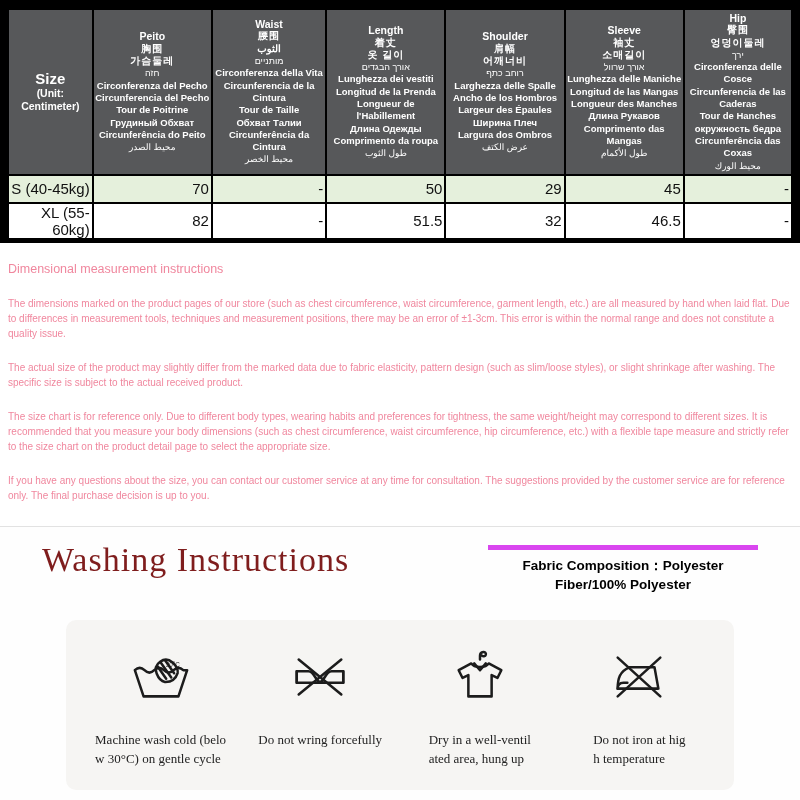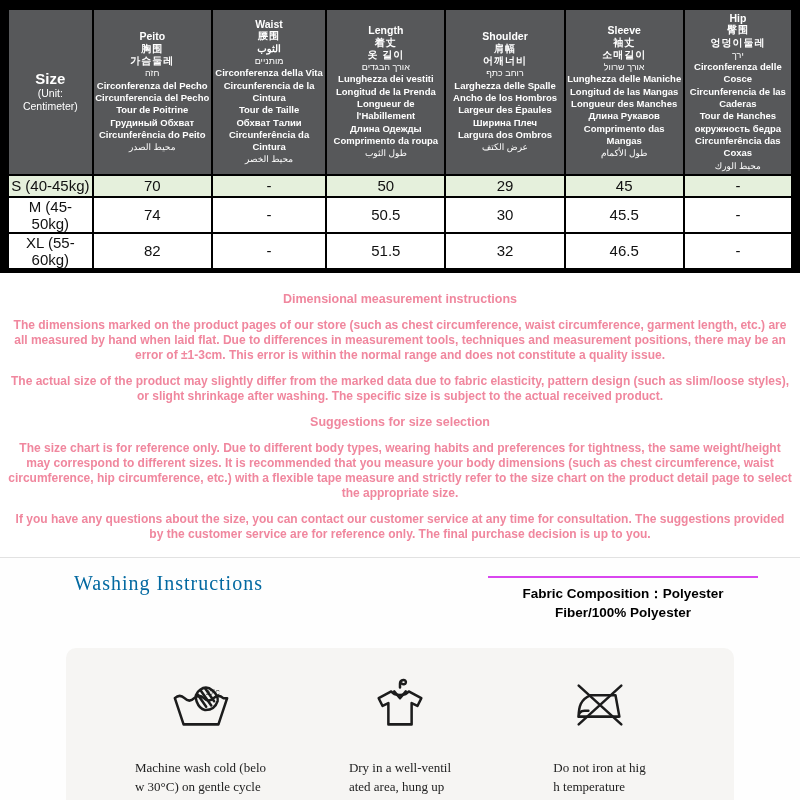--- a/index.html
+++ b/index.html
@@ -9,35 +9,35 @@
   
   .table-frame { background:#000; padding:8px 7px 3px 7px; }
   table.size-table { width:100%; border-collapse:collapse; table-layout:fixed; }
   .size-table th, .size-table td { border:2px solid #000; text-align:center; vertical-align:middle; }
   .size-table thead th { background:#57585a; color:#fff; height:130px; padding:2px 1px; }
   .hdr-line { display:block; font-weight:bold; font-size:9.5px; line-height:12.3px; }
   .hdr-line.l-en { font-size:10.5px; }
   .hdr-line.l-cn, .hdr-line.l-kr { font-size:10px; letter-spacing:1px; }
   .hdr-line.l-he, .hdr-line.l-ar { font-size:9px; font-weight:normal; }
   .size-head-title { display:block; font-weight:bold; font-size:15px; line-height:16px; }
-  .size-head-unit { display:block; font-weight:normal; font-size:10.5px; line-height:13px; }
-  .size-table tbody td { height:22px; font-size:15px; color:#111; background:#fff; padding:0 2px; }
+  .size-head-unit { display:block; font-weight:bold; font-size:10.5px; line-height:13px; }
+  .size-table tbody td { height:28px; font-size:15px; color:#111; background:#fff; padding:0 2px;text-align:right; }
   .size-table tbody tr.alt td { background:#e5f0dc; }
 
   
-  .pink-section { flex:0 0 auto; padding:10px 8px 4px 8px; text-align:center;
-                  color:#f0879e; font-weight:bold; }
+  .pink-section { flex:0 0 auto; padding:10px 8px 4px 8px; text-align:left;
+                  color:#f0879e; font-weight:normal; }
   .pink-title { font-size:12.5px; line-height:15px; margin:9px auto 9px; }
-  .pink-para  { font-size:12px; line-height:15px; margin:11px auto; max-width:784px; }
+  .pink-para  { font-size:10px; line-height:15px; margin:19px auto; max-width:784px; }
 
   
   .wash-section { flex:1 1 auto; border-top:1px solid #e2e2e2; background:#fefefe; position:relative; }
   .wash-header { display:flex; justify-content:space-between; align-items:flex-start; padding:14px 42px 0 42px; }
-  .wash-title { font-family:"Liberation Serif", serif; font-weight:normal; font-size:20px; color:#0369a1; letter-spacing:1px;margin-left:32px; }
-  .fabric-block { width:270px; text-align:center; font-weight:bold; font-size:13.5px; line-height:19px; color:#000; margin-top:4px; border-top:2px solid #d946ef; padding-top:6px; }
+  .wash-title { font-family:"Liberation Serif", serif; font-weight:normal; font-size:34px; color:#7f1d1d; letter-spacing:1px; }
+  .fabric-block { width:270px; text-align:center; font-weight:bold; font-size:13.5px; line-height:19px; color:#000; margin-top:4px; border-top:5px solid #d946ef; padding-top:6px; }
   .icons-box { width:668px; margin:26px auto 0; background:#f6f5f3; border-radius:10px;
                display:flex; justify-content:space-evenly; align-items:flex-start; padding:26px 10px 22px; }
   .wash-item { width:150px; display:flex; flex-direction:column; align-items:center; }
   .wash-item svg { width:62px; height:62px; margin-bottom:22px; }
   .wash-caption { font-family:"Liberation Serif", serif; font-size:13px; line-height:19px; color:#222;
                   white-space:pre-line; text-align:left; }
 </style>
 </head>
 <body>
 
@@ -138,46 +138,36 @@
           <tr class="alt">
             <td>S (40-45kg)</td>
             <td>70</td>
             <td>-</td>
             <td>50</td>
             <td>29</td>
             <td>45</td>
             <td>-</td>
           </tr>
           <tr>
-            <td>M (45-50kg)</td>
-            <td>74</td>
-            <td>-</td>
-            <td>50.5</td>
-            <td>30</td>
-            <td>45.5</td>
-            <td>-</td>
-          </tr>
-          <tr>
             <td>XL (55-60kg)</td>
             <td>82</td>
             <td>-</td>
             <td>51.5</td>
             <td>32</td>
             <td>46.5</td>
             <td>-</td>
           </tr>
         </tbody>
     </table>
   </div>
 
   <div class="pink-section">
     <div class="pink-title">Dimensional measurement instructions</div>
     <div class="pink-para">The dimensions marked on the product pages of our store (such as chest circumference, waist circumference, garment length, etc.) are all measured by hand when laid flat. Due to differences in measurement tools, techniques and measurement positions, there may be an error of ±1-3cm. This error is within the normal range and does not constitute a quality issue.</div>
     <div class="pink-para">The actual size of the product may slightly differ from the marked data due to fabric elasticity, pattern design (such as slim/loose styles), or slight shrinkage after washing. The specific size is subject to the actual received product.</div>
-    <div class="pink-title">Suggestions for size selection</div>
     <div class="pink-para">The size chart is for reference only. Due to different body types, wearing habits and preferences for tightness, the same weight/height may correspond to different sizes. It is recommended that you measure your body dimensions (such as chest circumference, waist circumference, hip circumference, etc.) with a flexible tape measure and strictly refer to the size chart on the product detail page to select the appropriate size.</div>
     <div class="pink-para">If you have any questions about the size, you can contact our customer service at any time for consultation. The suggestions provided by the customer service are for reference only. The final purchase decision is up to you.</div>
   </div>
 
   <div class="wash-section">
     <div class="wash-header">
       <div class="wash-title">Washing Instructions</div>
       <div class="fabric-block">
         <span>Fabric Composition：</span><span>Polyester Fiber/100% Polyester</span>
       </div>
@@ -190,20 +180,28 @@
                 <path d="M28 22 Q26 30 30 34 Q38 40 46 34 Q50 30 48 22 Q46 14 38 14 Q30 14 28 22 Z"></path>
                 <path d="M33 16 L33 32 M38 15 L38 34 M43 16 L43 32"></path>
               </g>
               <text x="37" y="22" font-size="6.5" fill="#1c1c1c" stroke="none" font-family="Liberation Sans, sans-serif">30°C</text>
             </svg></span>
           <div class="wash-caption">Machine wash cold (belo
 w 30°C) on gentle cycle</div>
         </div>
         <div class="wash-item">
           <span style="display: contents;"><svg viewBox="0 0 64 64">
+              <path fill="none" stroke="#1c1c1c" stroke-width="2.6" stroke-linecap="round" stroke-linejoin="round" d="M8 26 L20 26 C27 26 27 38 34 38 L56 38 L56 26 L44 26 C37 26 37 38 30 38 L8 38 Z"></path>
+              <path fill="none" stroke="#1c1c1c" stroke-width="2.6" stroke-linecap="round" stroke-linejoin="round" d="M8 26 L8 38 M56 26 L56 38"></path>
+              <path fill="none" stroke="#1c1c1c" stroke-width="2.6" stroke-linecap="round" stroke-linejoin="round" d="M10 14 L54 50 M54 14 L10 50"></path>
+            </svg></span>
+          <div class="wash-caption">Do not wring forcefully</div>
+        </div>
+        <div class="wash-item">
+          <span style="display: contents;"><svg viewBox="0 0 64 64">
               <path fill="none" stroke="#1c1c1c" stroke-width="2.6" stroke-linecap="round" stroke-linejoin="round" d="M23 18 L10 25 L14 33 L20 30 L20 52 L44 52 L44 30 L50 33 L54 25 L41 18 C38 23 26 23 23 18 Z"></path>
               <path fill="none" stroke="#1c1c1c" stroke-width="2.6" stroke-linecap="round" stroke-linejoin="round" d="M26 18 L32 25 L38 18"></path>
               <path fill="none" stroke="#1c1c1c" stroke-width="2.6" stroke-linecap="round" stroke-linejoin="round" d="M32 14 L32 10 C32 5 39 5 38 9 C37.5 11 35 11 34 10"></path>
             </svg></span>
           <div class="wash-caption">Dry in a well-ventil
 ated area, hung up</div>
         </div>
         <div class="wash-item">
           <span style="display: contents;"><svg viewBox="0 0 64 64">
               <path fill="none" stroke="#1c1c1c" stroke-width="2.6" stroke-linecap="round" stroke-linejoin="round" d="M22 22 L48 22 L52 44 L10 44 C10 34 12 26 22 22 Z"></path>

